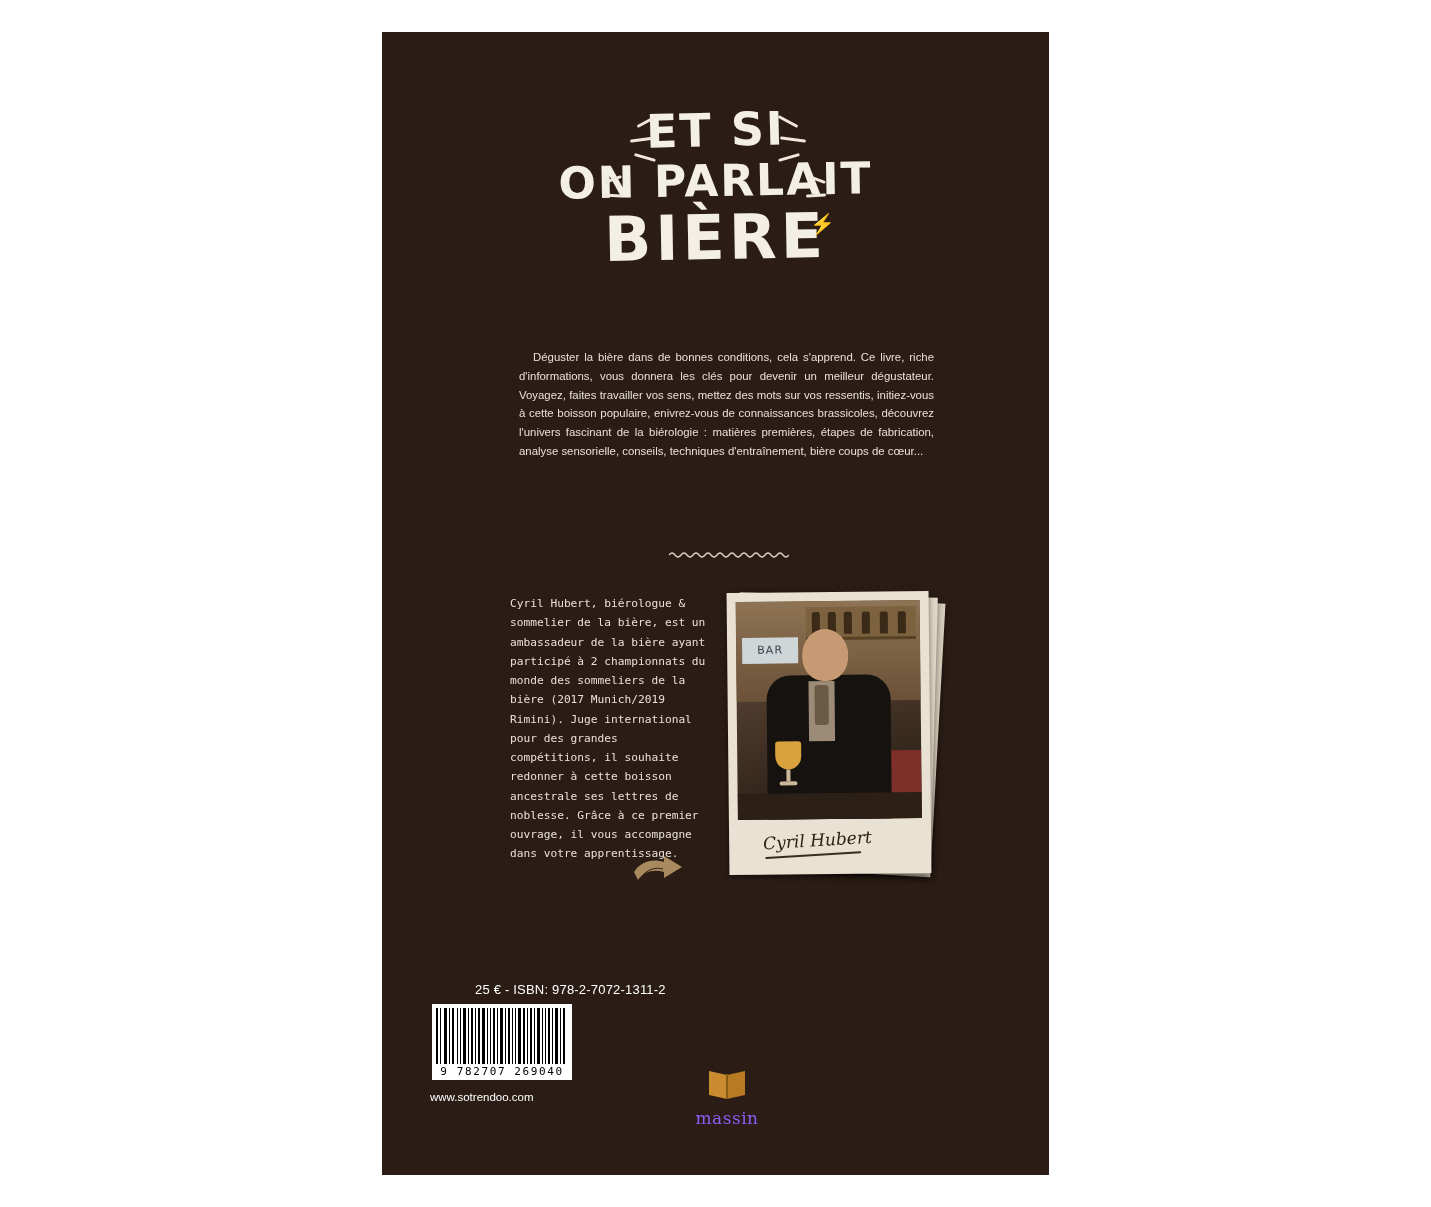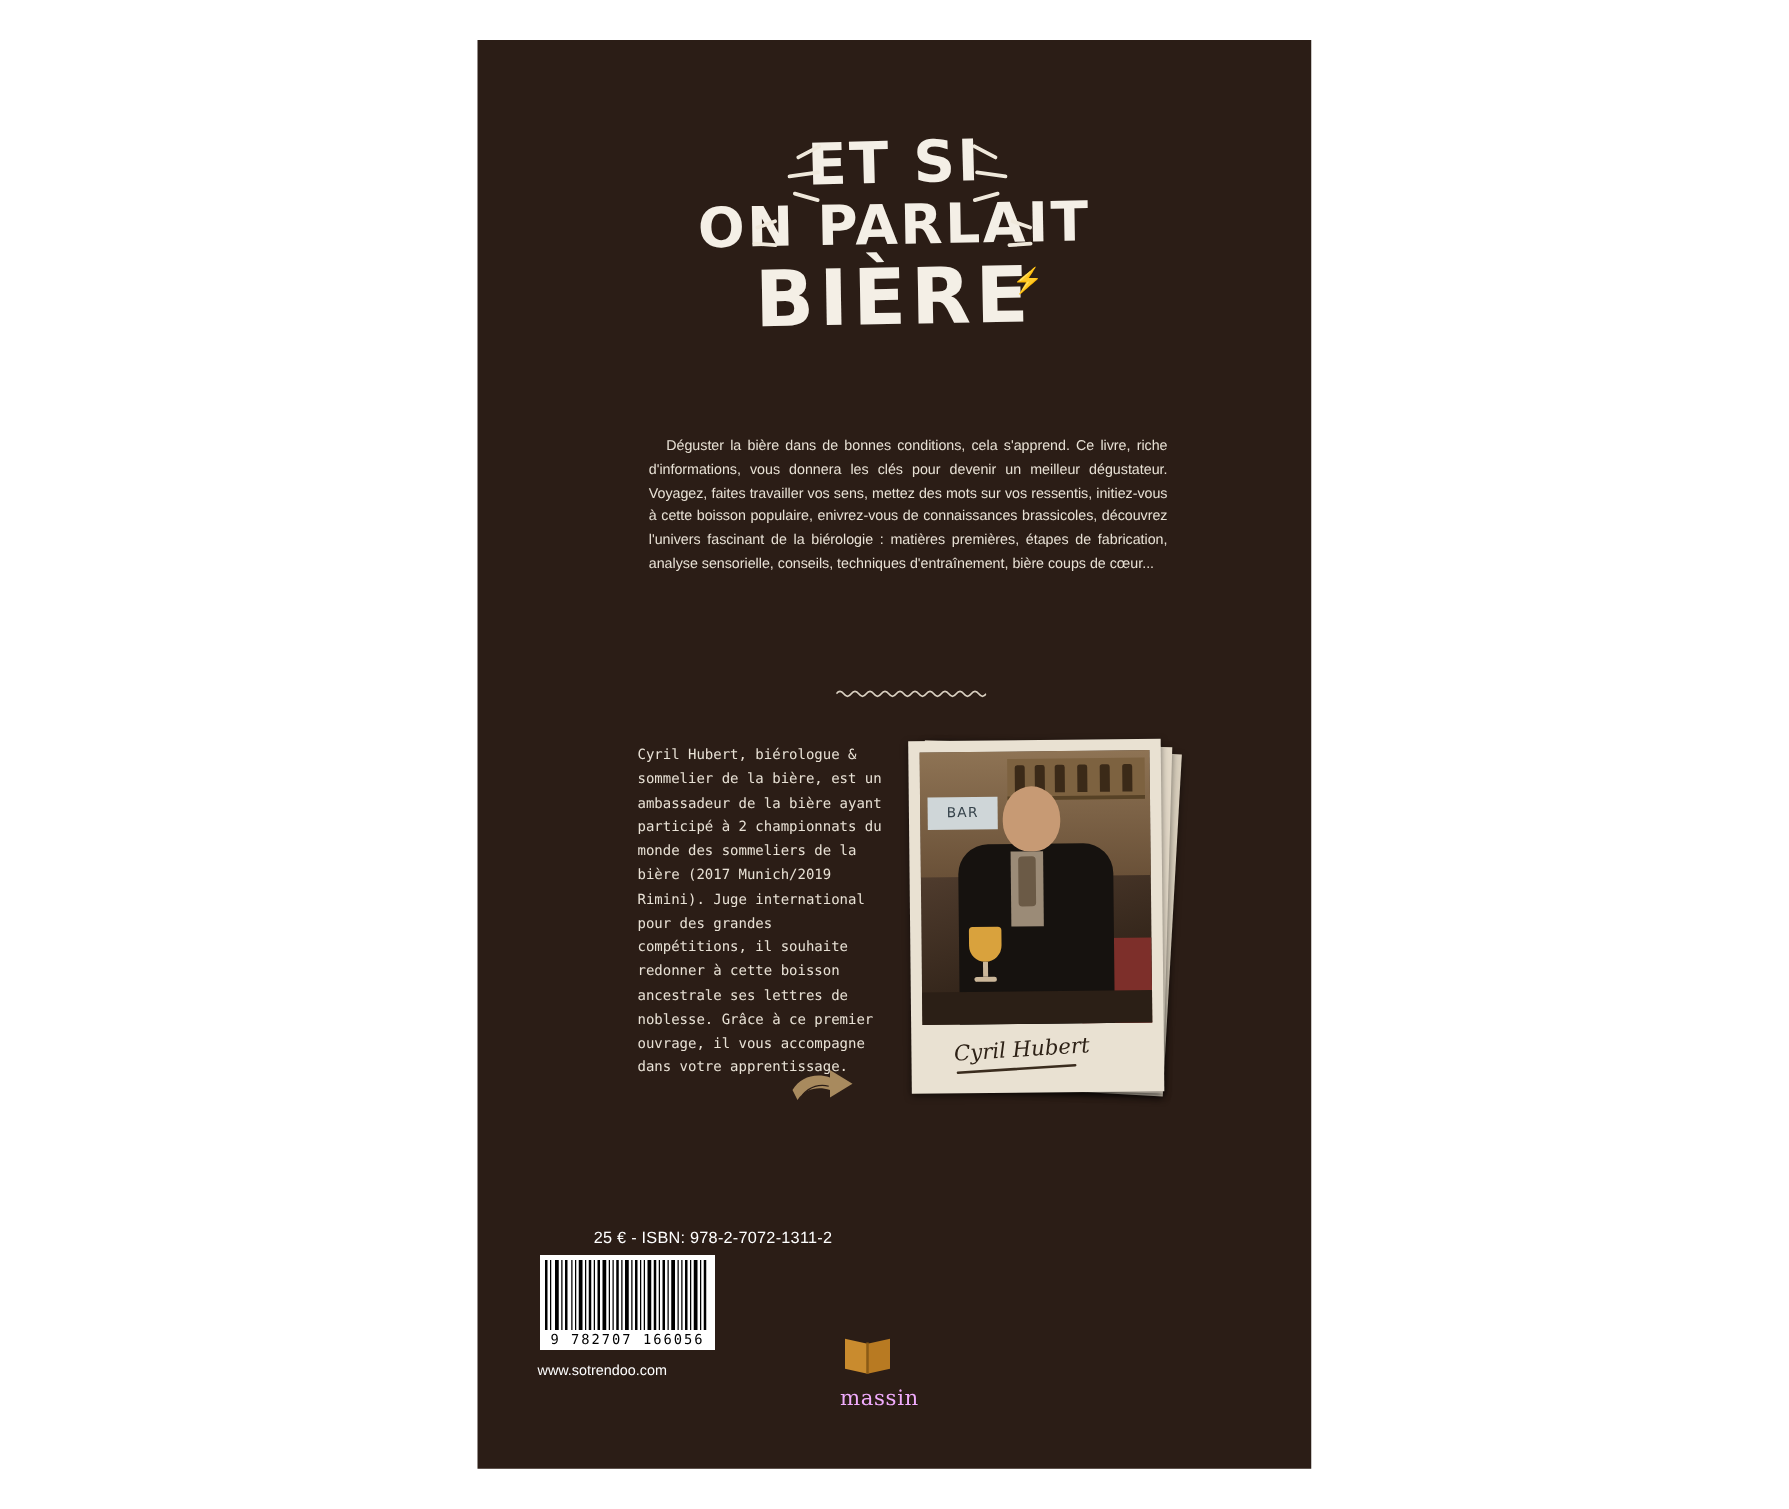--- a/index.html
+++ b/index.html
@@ -277,22 +277,22 @@
     top: 1059px;
     color: #ffffff;
     font-family: "Liberation Sans", sans-serif;
     font-size: 11.5px;
   }
   .publisher {
     position: absolute;
     left: 290px;
     top: 1035px;
     width: 110px;
-    text-align: left;
-    color: #f0abfc;
+    text-align: center;
+    color: #8b5cf6;
   }
   .pub-name {
     font-family: "DejaVu Serif", serif;
     font-size: 17px;
     letter-spacing: 0.5px;
     margin-top: 3px;
   }
 </style>
 </head>
 <body>
@@ -398,21 +398,21 @@
         <i style="left:98px;width:1px;"></i>
         <i style="left:101px;width:3px;"></i>
         <i style="left:106px;width:1px;"></i>
         <i style="left:109px;width:1px;"></i>
         <i style="left:112px;width:2px;"></i>
         <i style="left:116px;width:1px;"></i>
         <i style="left:119px;width:3px;"></i>
         <i style="left:124px;width:1px;"></i>
         <i style="left:127px;width:2px;"></i>
       </div>
-      <div class="barcode-digits">9 782707 166056</div>
+      <div class="barcode-digits">9 782707 269040</div>
     </div>
 
     <div class="site">www.sotrendoo.com</div>
 
     <div class="publisher">
       <svg width="44" height="34" viewBox="0 0 44 34">
         <path d="M22 8 L4 4 L4 28 L22 32 Z" fill="#c98b2e"></path>
         <path d="M22 8 L40 4 L40 28 L22 32 Z" fill="#b87a22"></path>
         <rect x="21" y="7" width="2" height="25" fill="#8a5b16"></rect>
       </svg>

